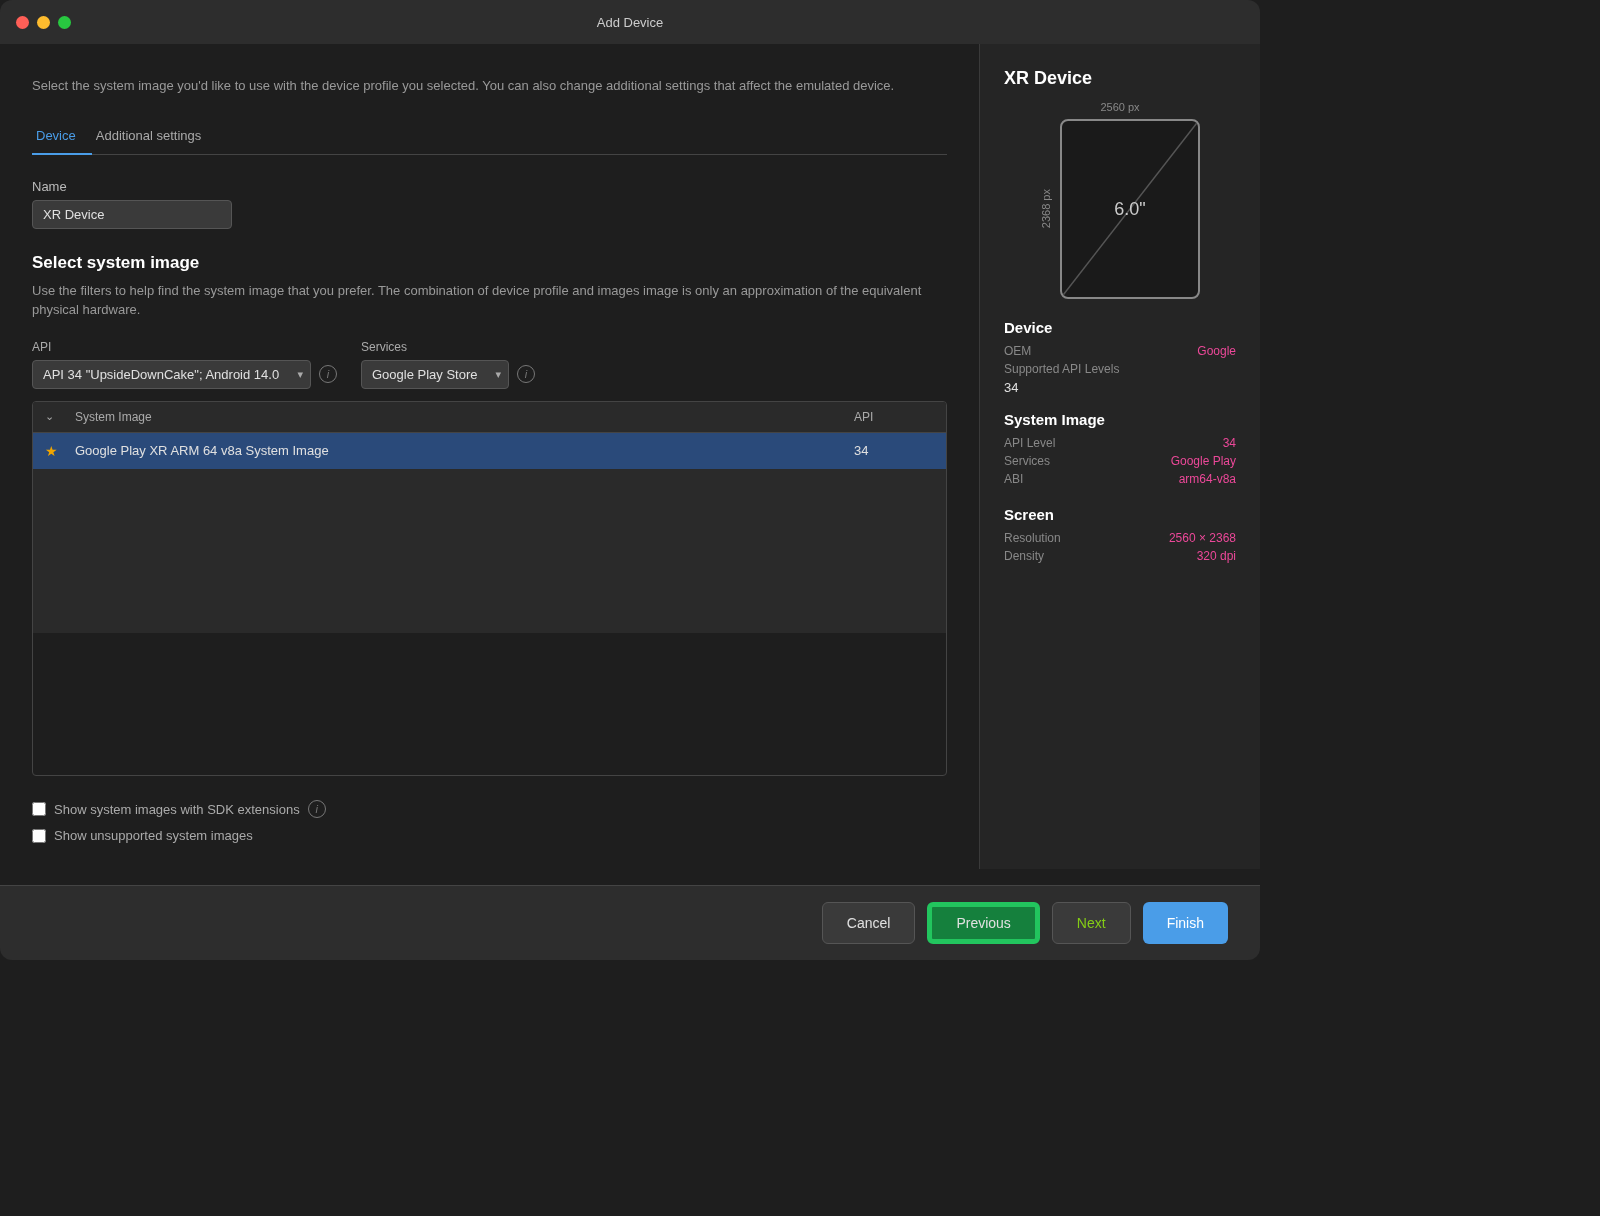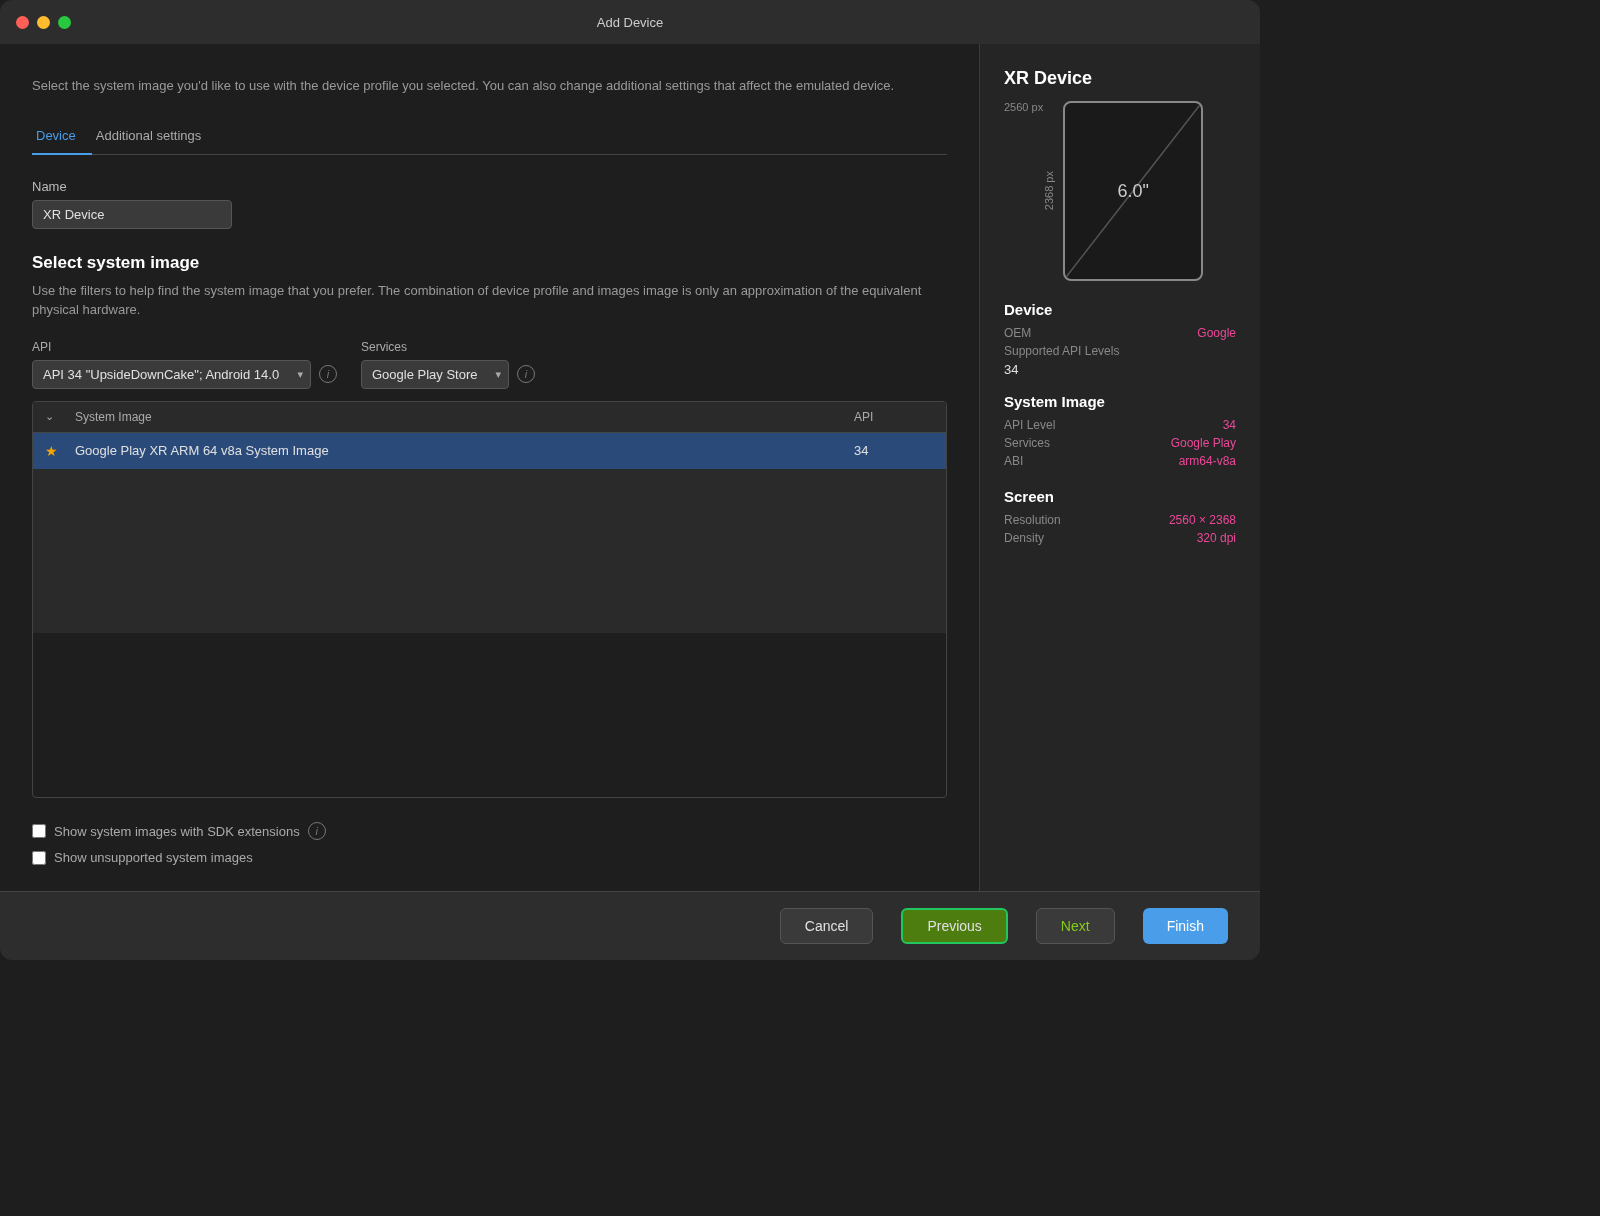--- a/index.html
+++ b/index.html
@@ -291,21 +291,22 @@
       flex-shrink: 0;
     }
     .device-preview-title {
       font-size: 18px;
       font-weight: 700;
       color: #ffffff;
       margin-bottom: 12px;
     }
     .device-preview-area {
       display: flex;
-      flex-direction: row;
+      flex-direction: column;
+      align-items: center;
       margin-bottom: 20px;
     }
     .px-label-top {
       font-size: 11px;
       color: #888;
       margin-bottom: 6px;
     }
     .preview-with-side-label {
       display: flex;
       align-items: center;
@@ -374,40 +375,41 @@
       margin-top: 2px;
     }
 
     
     .bottom-bar {
       background: #2d2d2d;
       border-top: 1px solid #444;
       padding: 16px 32px;
       display: flex;
       justify-content: flex-end;
-      gap: 28px;
+      gap: 12px;
       flex-shrink: 0;
+      margin-top: 16px;
     }
     .btn {
       padding: 8px 24px;
       border-radius: 6px;
       font-size: 14px;
       cursor: pointer;
       border: none;
       font-weight: 500;
     }
     .btn-cancel {
       background: #3a3a3a;
       color: #e0e0e0;
       border: 1px solid #555;
     }
     .btn-previous {
-      background: #4d7c0f;
-      color: #e0e0e0;
-      border: 2px solid #22c55e;
+      background: #15803d;
+      color: #e0e0e0;
+      border: 5px solid #22c55e;
     }
     .btn-next {
       background: #3a3a3a;
       color: #84cc16;
       border: 1px solid #555;
       cursor: not-allowed;
     }
     .btn-finish {
       background: #4a9de8;
       color: #ffffff;

